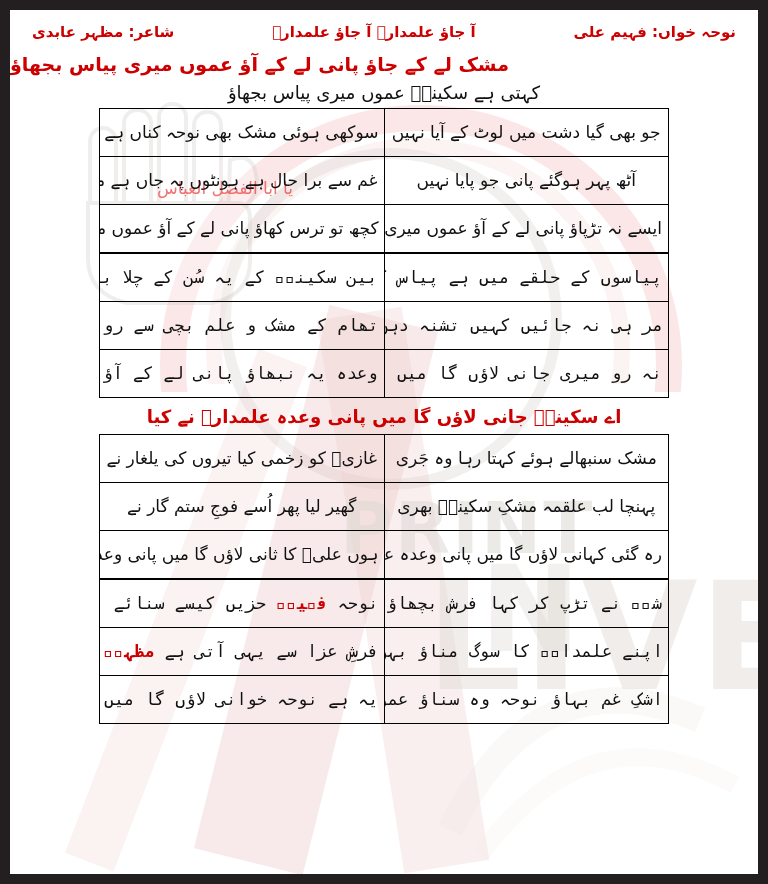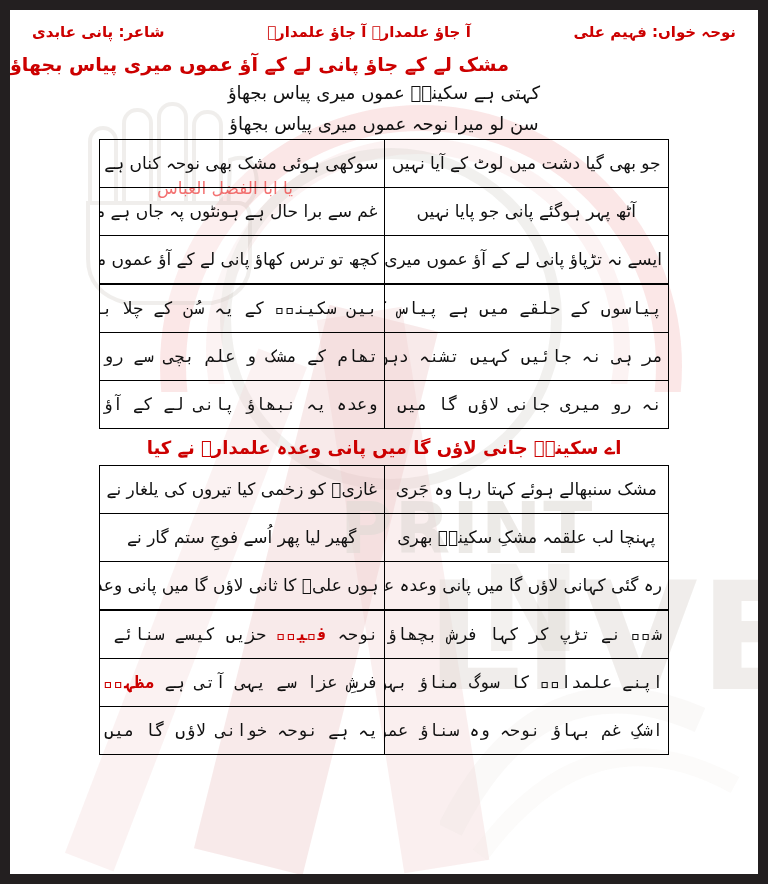--- a/index.html
+++ b/index.html
@@ -128,27 +128,26 @@
     <div class="wm-big wm-print">PRINT</div>
     <div class="wm-big wm-live">LIVE</div>
   </div>
 
   <div id="content">
 
     <div class="hdr">
       <div class="hdr-row">
         <span>نوحہ خواں: فہیم علی</span>
         <span class="mid">آ جاؤ علمدارؑ آ جاؤ علمدارؑ</span>
-        <span>شاعر: پانی عابدی</span>
+        <span>شاعر: مظہر عابدی</span>
       </div>
     </div>
 
     <div class="title-line">مشک لے کے جاؤ پانی لے کے آؤ عموں میری پیاس بجھاؤ</div>
     <div class="plain-line spread">کہتی ہے سکینہؑ عموں میری پیاس بجھاؤ</div>
-    <div class="plain-line spread">سن لو میرا نوحہ عموں میری پیاس بجھاؤ</div>
 
     <table class="blk">
       <tbody>
           <tr>
         <td class="spread">سوکھی ہوئی مشک بھی نوحہ کناں ہے میری</td>
         <td class="spread">جو بھی گیا دشت میں لوٹ کے آیا نہیں</td>
       </tr>
       <tr>
         <td class="spread">غم سے برا حال ہے ہونٹوں پہ جاں ہے میری</td>
         <td class="spread">آٹھ پہر ہوگئے پانی جو پایا نہیں</td>

